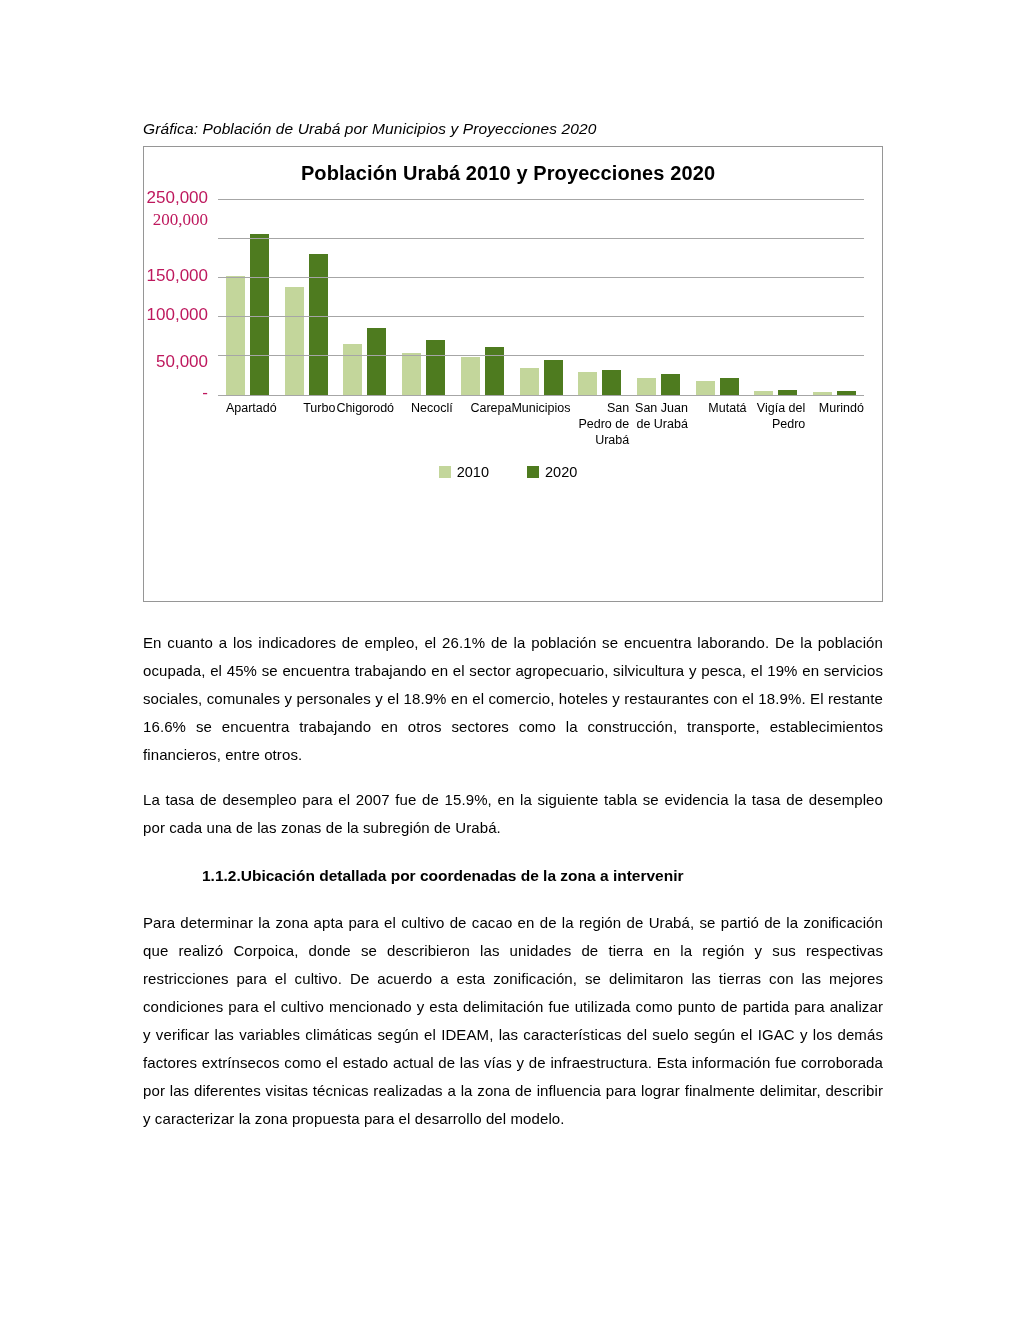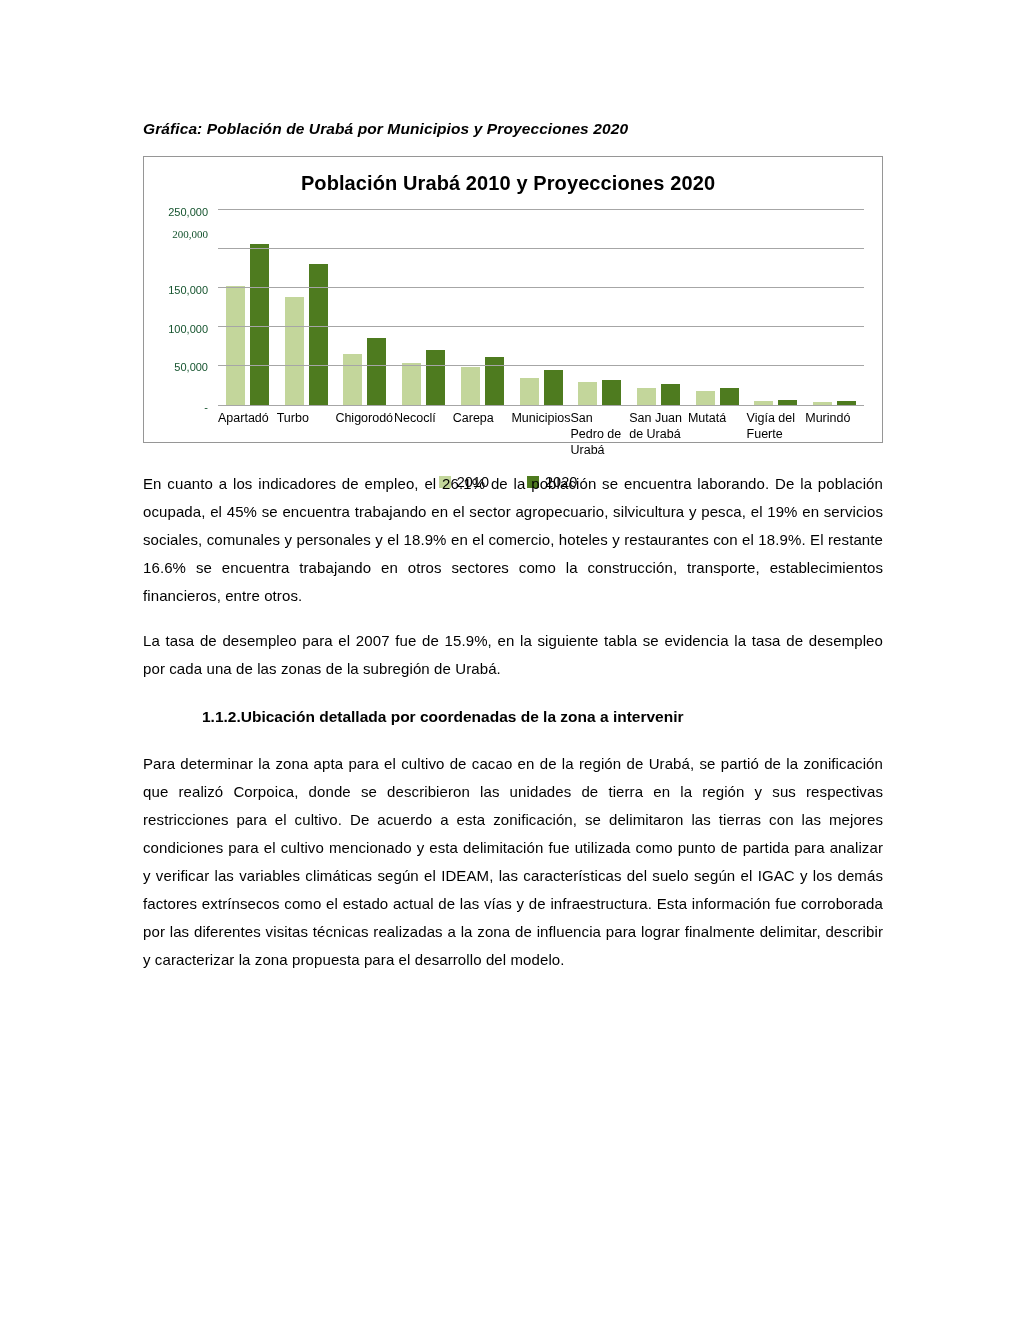--- a/index.html
+++ b/index.html
@@ -8,30 +8,30 @@
     width: 1024px; height: 1325px;
     font-family: "Liberation Sans", sans-serif;
     color: #000000;
     position: relative;
     overflow: hidden;
   }
   .content { padding: 120px 141px 0 143px; }
 
   .doc-title {
     font-size: 15.5px;
-    font-weight: bold;
+    font-weight: normal;
     font-style: italic;
-    margin-bottom: 18px;
+    margin-bottom: 8px;
     letter-spacing: 0.1px;
   }
 
   
   .figure {
     border: 1px solid #969696;
-    height: 287px;
+    height: 456px;
     padding: 15px 18px 0 8px;
     margin-bottom: 27px;
     background: #ffffff;
   }
   .chart-title {
     text-align: center;
     font-size: 20px;
     font-weight: bold;
     margin-bottom: 16px;
     letter-spacing: 0.1px;
@@ -39,23 +39,23 @@
   .plot-wrap { display: flex; }
   .y-axis {
     width: 66px;
     position: relative;
     height: 195px;
     flex: 0 0 66px;
   }
   .ylab {
     position: absolute;
     right: 10px;
-    font-size: 11px;
+    font-size: 17px;
     white-space: nowrap;
-    color: #14532d;
+    color: #be185d;
   }
   .plot {
     flex: 1 1 auto;
     position: relative;
     height: 195px;
     border-bottom: 1px solid #a6a6a6;
   }
   .gridline {
     position: absolute;
     left: 0; right: 0;
@@ -77,21 +77,21 @@
     height: 100%;
   }
   .bar { width: 19px; }
 
   .x-labels {
     display: flex;
     margin-left: 66px;
     font-size: 12.5px;
     line-height: 16px;
     margin-top: 4px;
-    text-align: left;
+    text-align: right;
   }
   .xlab { flex: 1 1 0; }
 
   .legend {
     display: flex;
     justify-content: center;
     align-items: center;
     gap: 38px;
     margin-top: 16px;
     font-size: 14.5px;
@@ -122,21 +122,21 @@
 
 <div class="content">
 
   <div class="doc-title">Gráfica: Población de Urabá por Municipios y Proyecciones 2020</div>
 
   <div class="figure">
     <div class="chart-title">Población Urabá 2010 y Proyecciones 2020</div>
     <div class="plot-wrap">
       <div class="y-axis" id="yaxis">
           <div class="ylab" style="bottom: -7px;">-</div>
-          <div class="ylab" style="bottom: 33px;">50,000</div>
+          <div class="ylab" style="bottom: 24px;">50,000</div>
           <div class="ylab" style="bottom: 71px;">100,000</div>
           <div class="ylab" style="bottom: 110px;">150,000</div>
           <div class="ylab" style="bottom: 166px; font-family: Liberation Serif, serif;">200,000</div>
           <div class="ylab" style="bottom: 188px;">250,000</div>
         </div>
       <div class="plot" id="plot">
         <div class="groups" id="groups">
             <div class="bargroup">
               <div class="bar" style="height: 118.56px; background: rgb(195, 214, 155);"></div>
               <div class="bar" style="height: 161.46px; background: rgb(78, 123, 31);"></div>
@@ -192,21 +192,21 @@
     <div class="x-labels" id="xlabels">
         <div class="xlab">Apartadó</div>
         <div class="xlab">Turbo</div>
         <div class="xlab">Chigorodó</div>
         <div class="xlab">Necoclí</div>
         <div class="xlab">Carepa</div>
         <div class="xlab">Municipios</div>
         <div class="xlab">San Pedro de Urabá</div>
         <div class="xlab">San Juan de Urabá</div>
         <div class="xlab">Mutatá</div>
-        <div class="xlab">Vigía del Fuerte</div>
+        <div class="xlab">Vigía del Pedro</div>
         <div class="xlab">Murindó</div>
       </div>
     <div class="legend" id="legend">
         <span class="legend-item">
           <span class="swatch" style="background: rgb(195, 214, 155);"></span>
           <span>2010</span>
         </span>
         <span class="legend-item">
           <span class="swatch" style="background: rgb(78, 123, 31);"></span>
           <span>2020</span>

